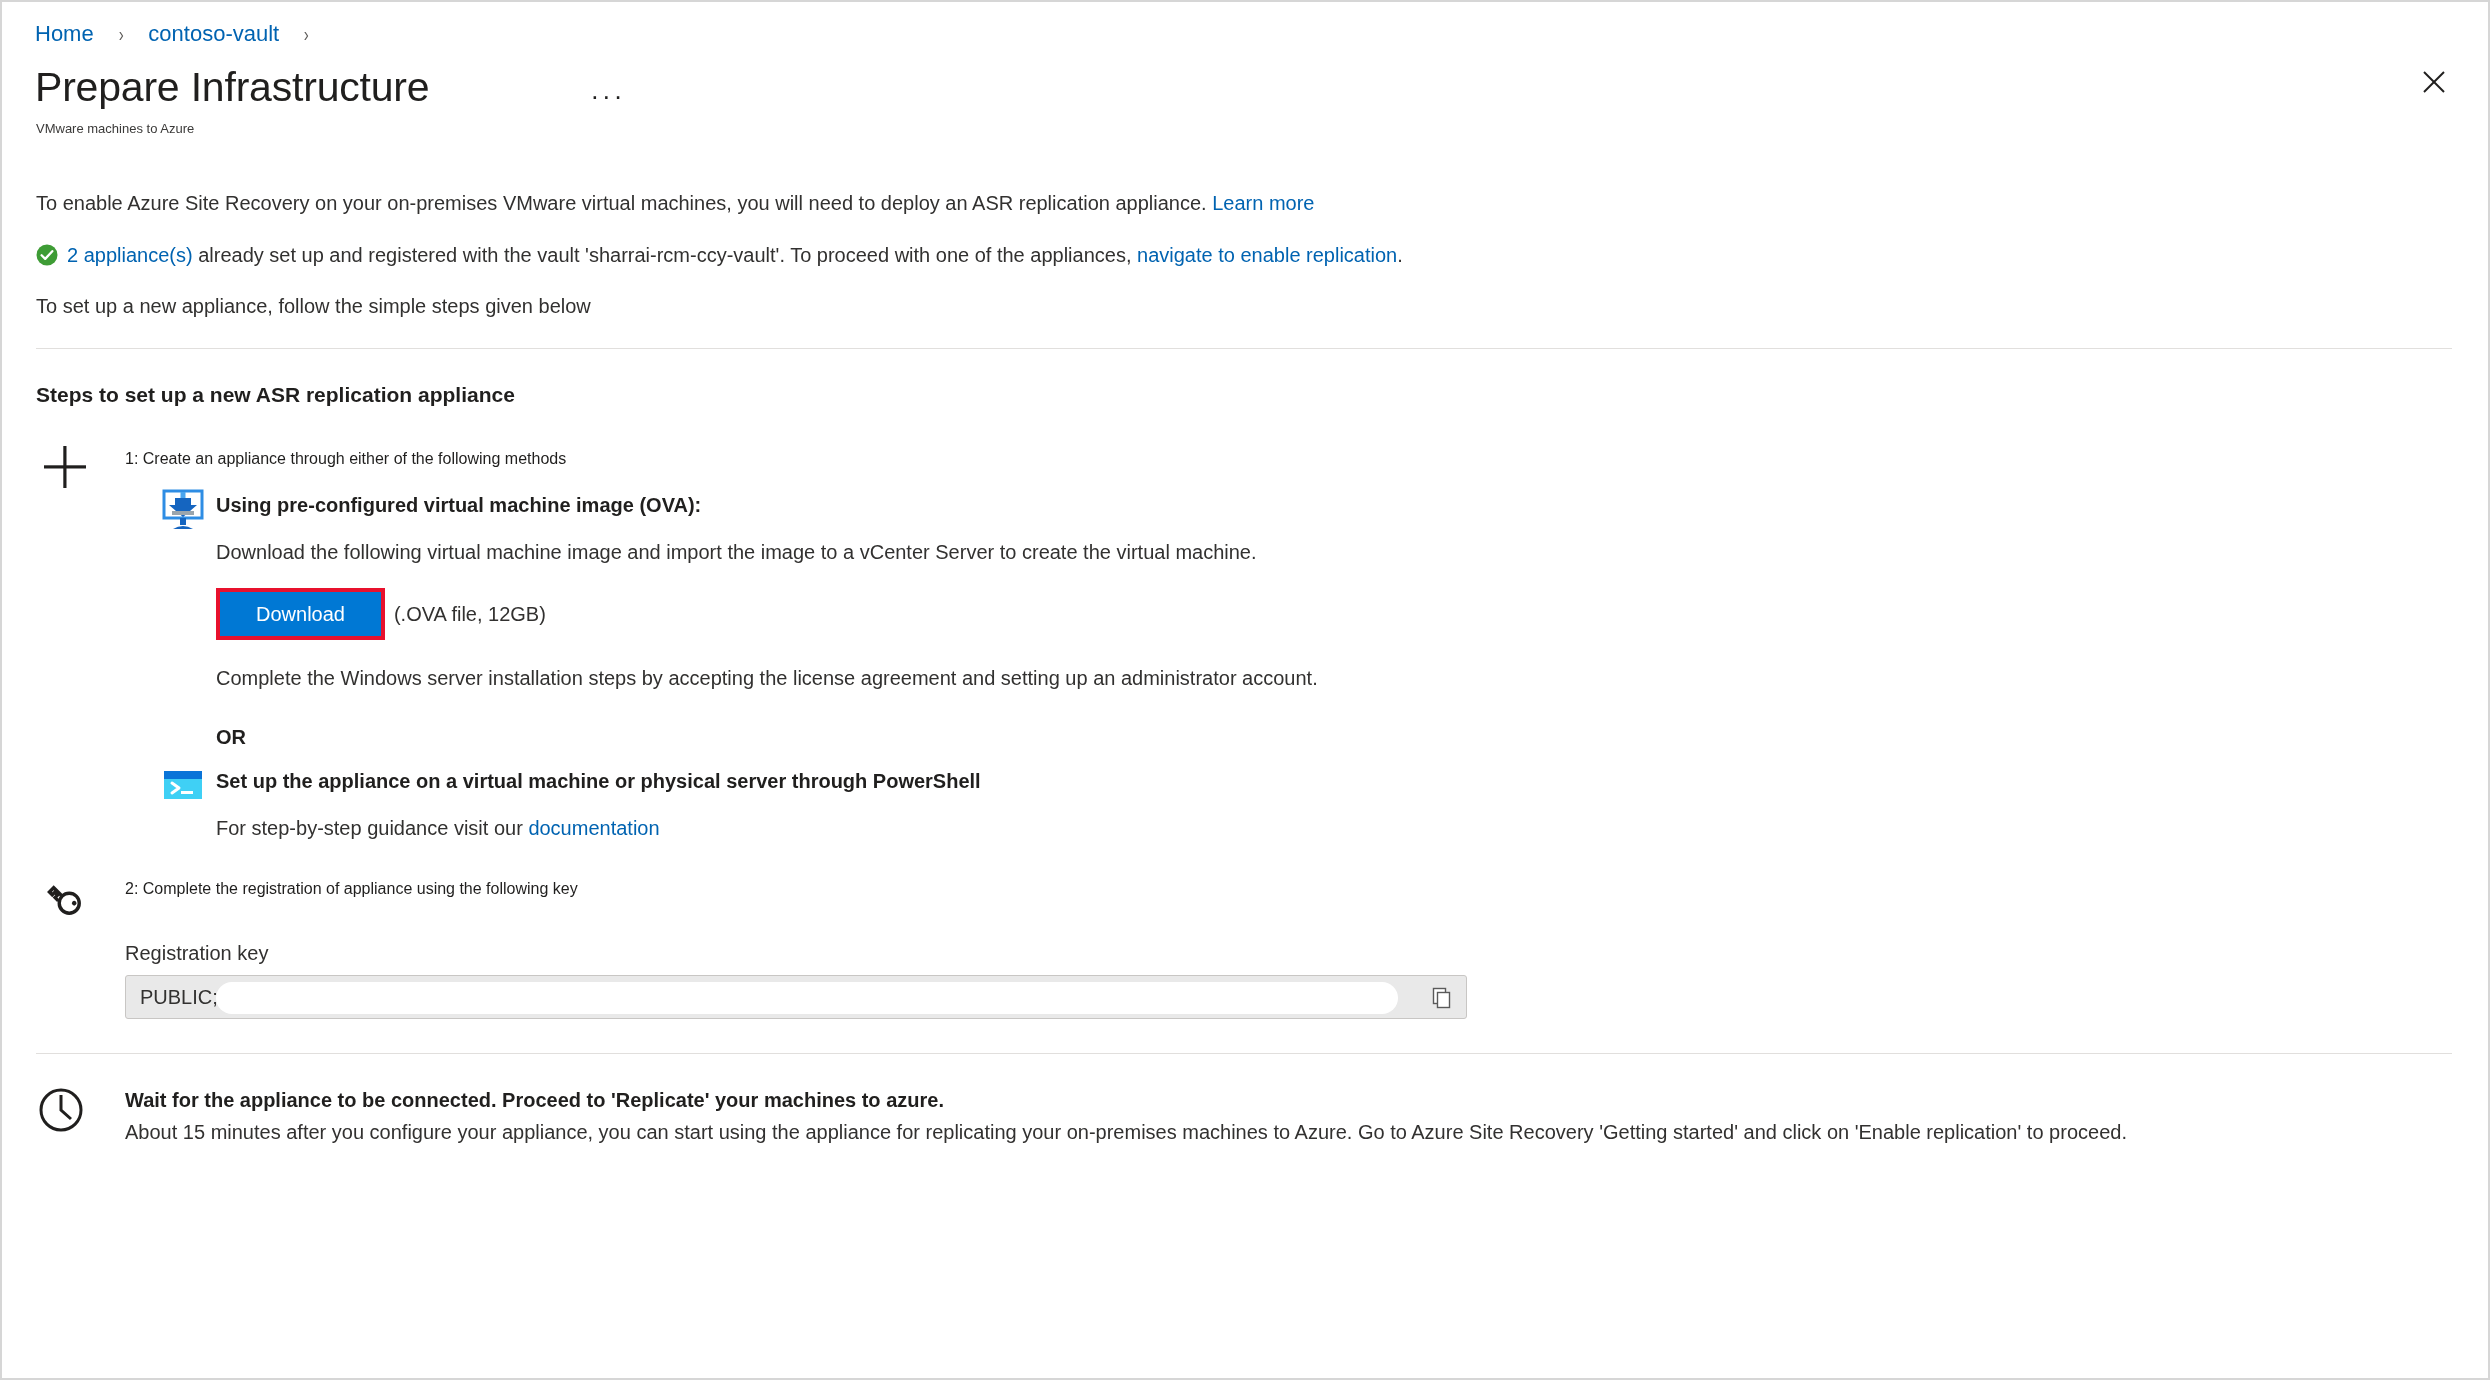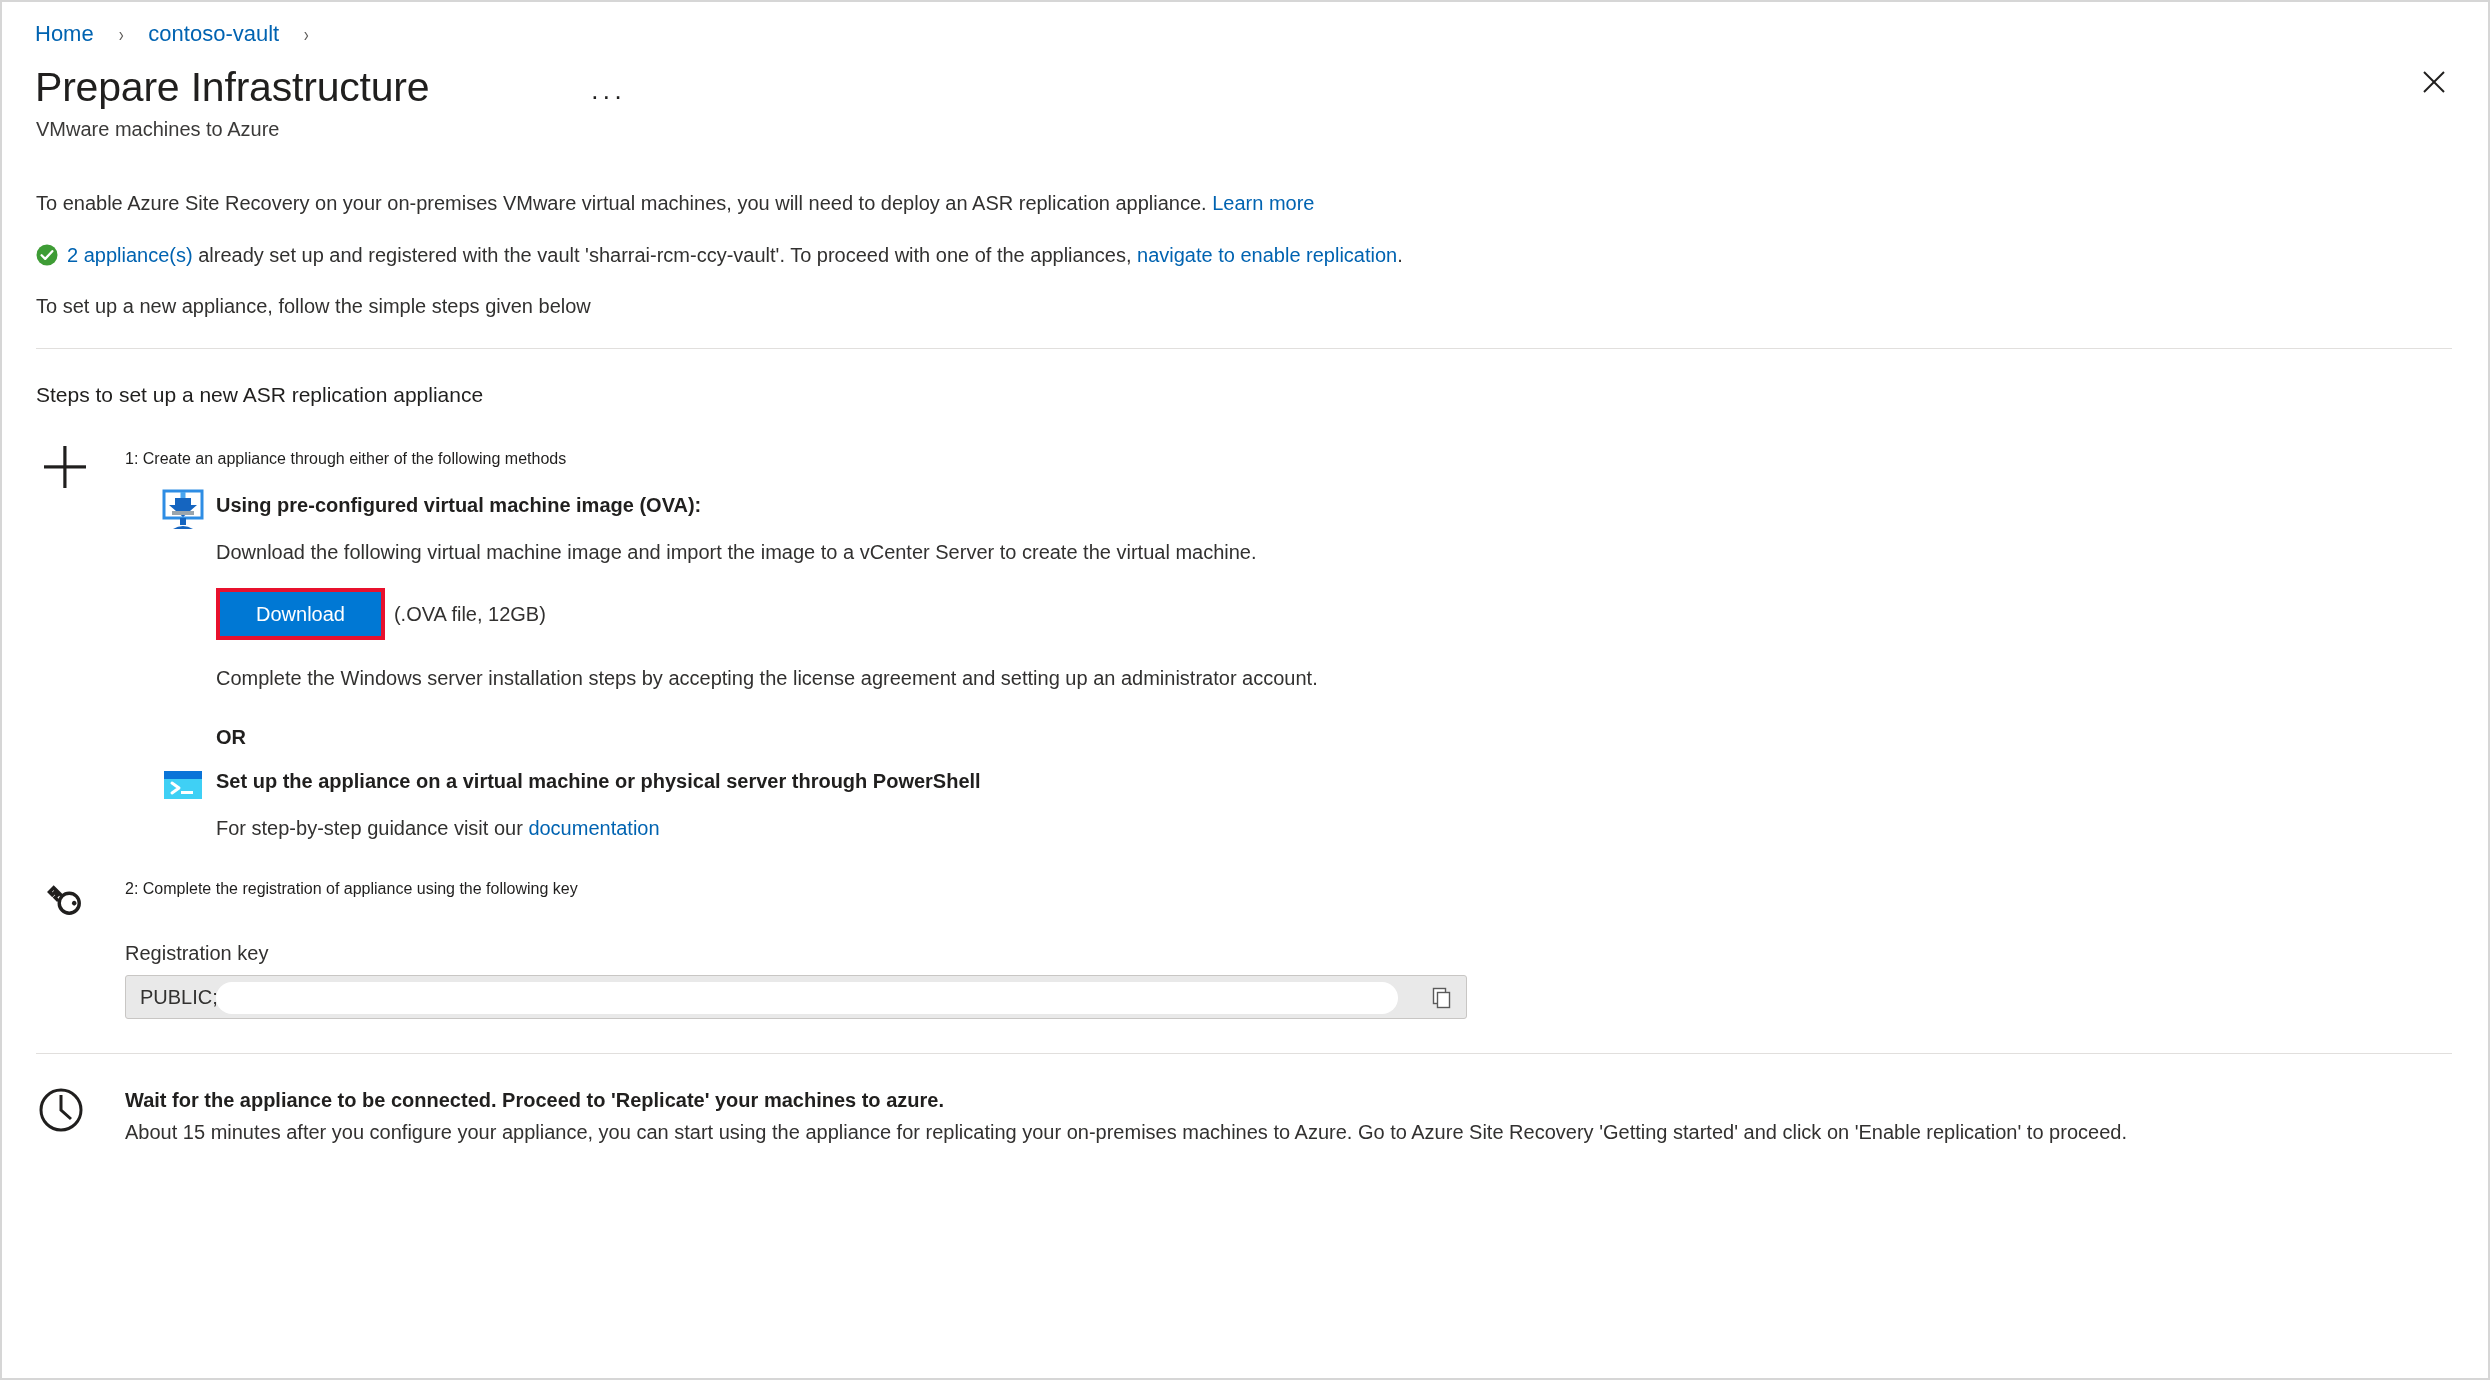--- a/index.html
+++ b/index.html
@@ -65,21 +65,21 @@
     font-size: 26px;
     line-height: 20px;
     color: #201f1e;
     letter-spacing: 3px;
     cursor: pointer;
     user-select: none;
     padding: 2px 6px;
   }
   .subtitle {
     padding: 4px 0 0 34px;
-    font-size: 20px;
+    font-size: 13px;
     line-height: 26px;
     color: #3b3a39;
   }
 
   .close-btn {
     position: absolute;
     top: 62px;
     right: 36px;
     width: 36px;
     height: 36px;
@@ -122,21 +122,21 @@
     height: 1px;
     background: #e1dfdd;
     margin: 28px 36px 0 34px;
   }
 
   
   .steps-heading {
     margin: 32px 0 8px 34px;
     font-size: 21px;
     line-height: 28px;
-    font-weight: 400;
+    font-weight: 700;
     color: #201f1e;
   }
 
   .step-block {
     position: relative;
     margin-top: 35px;
     padding-left: 123px;
   }
 
   .step-gutter-icon {

